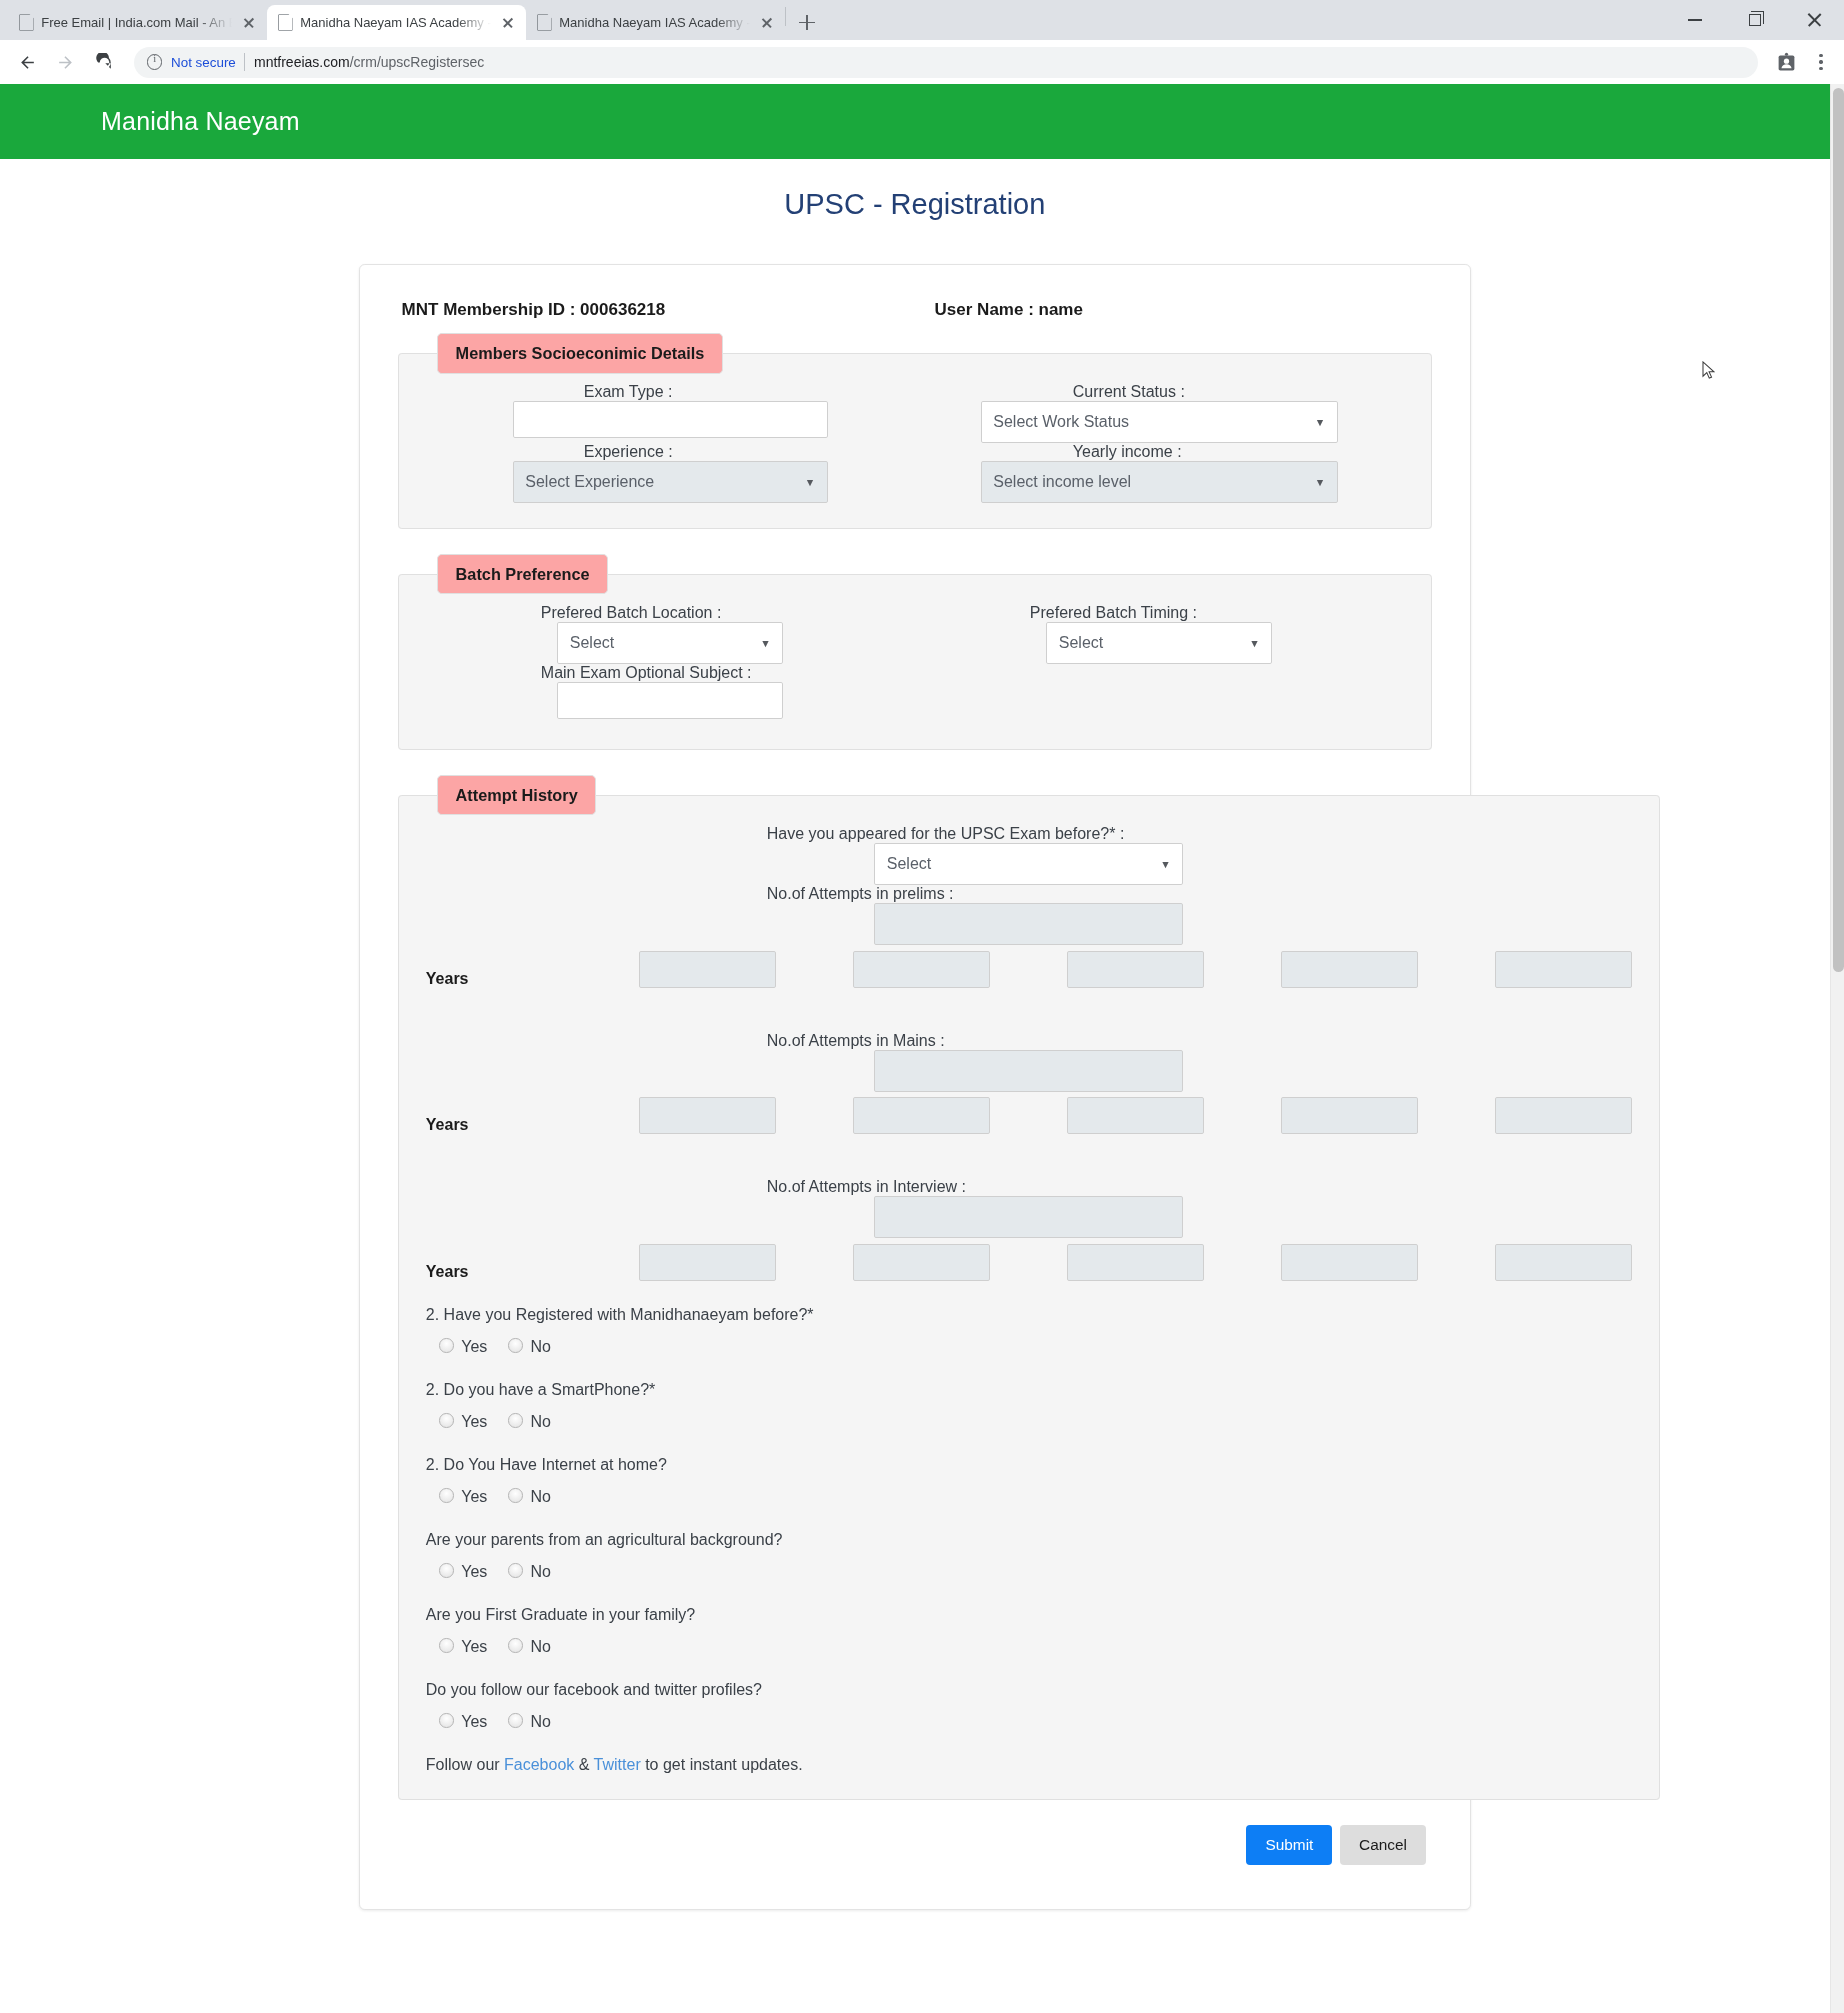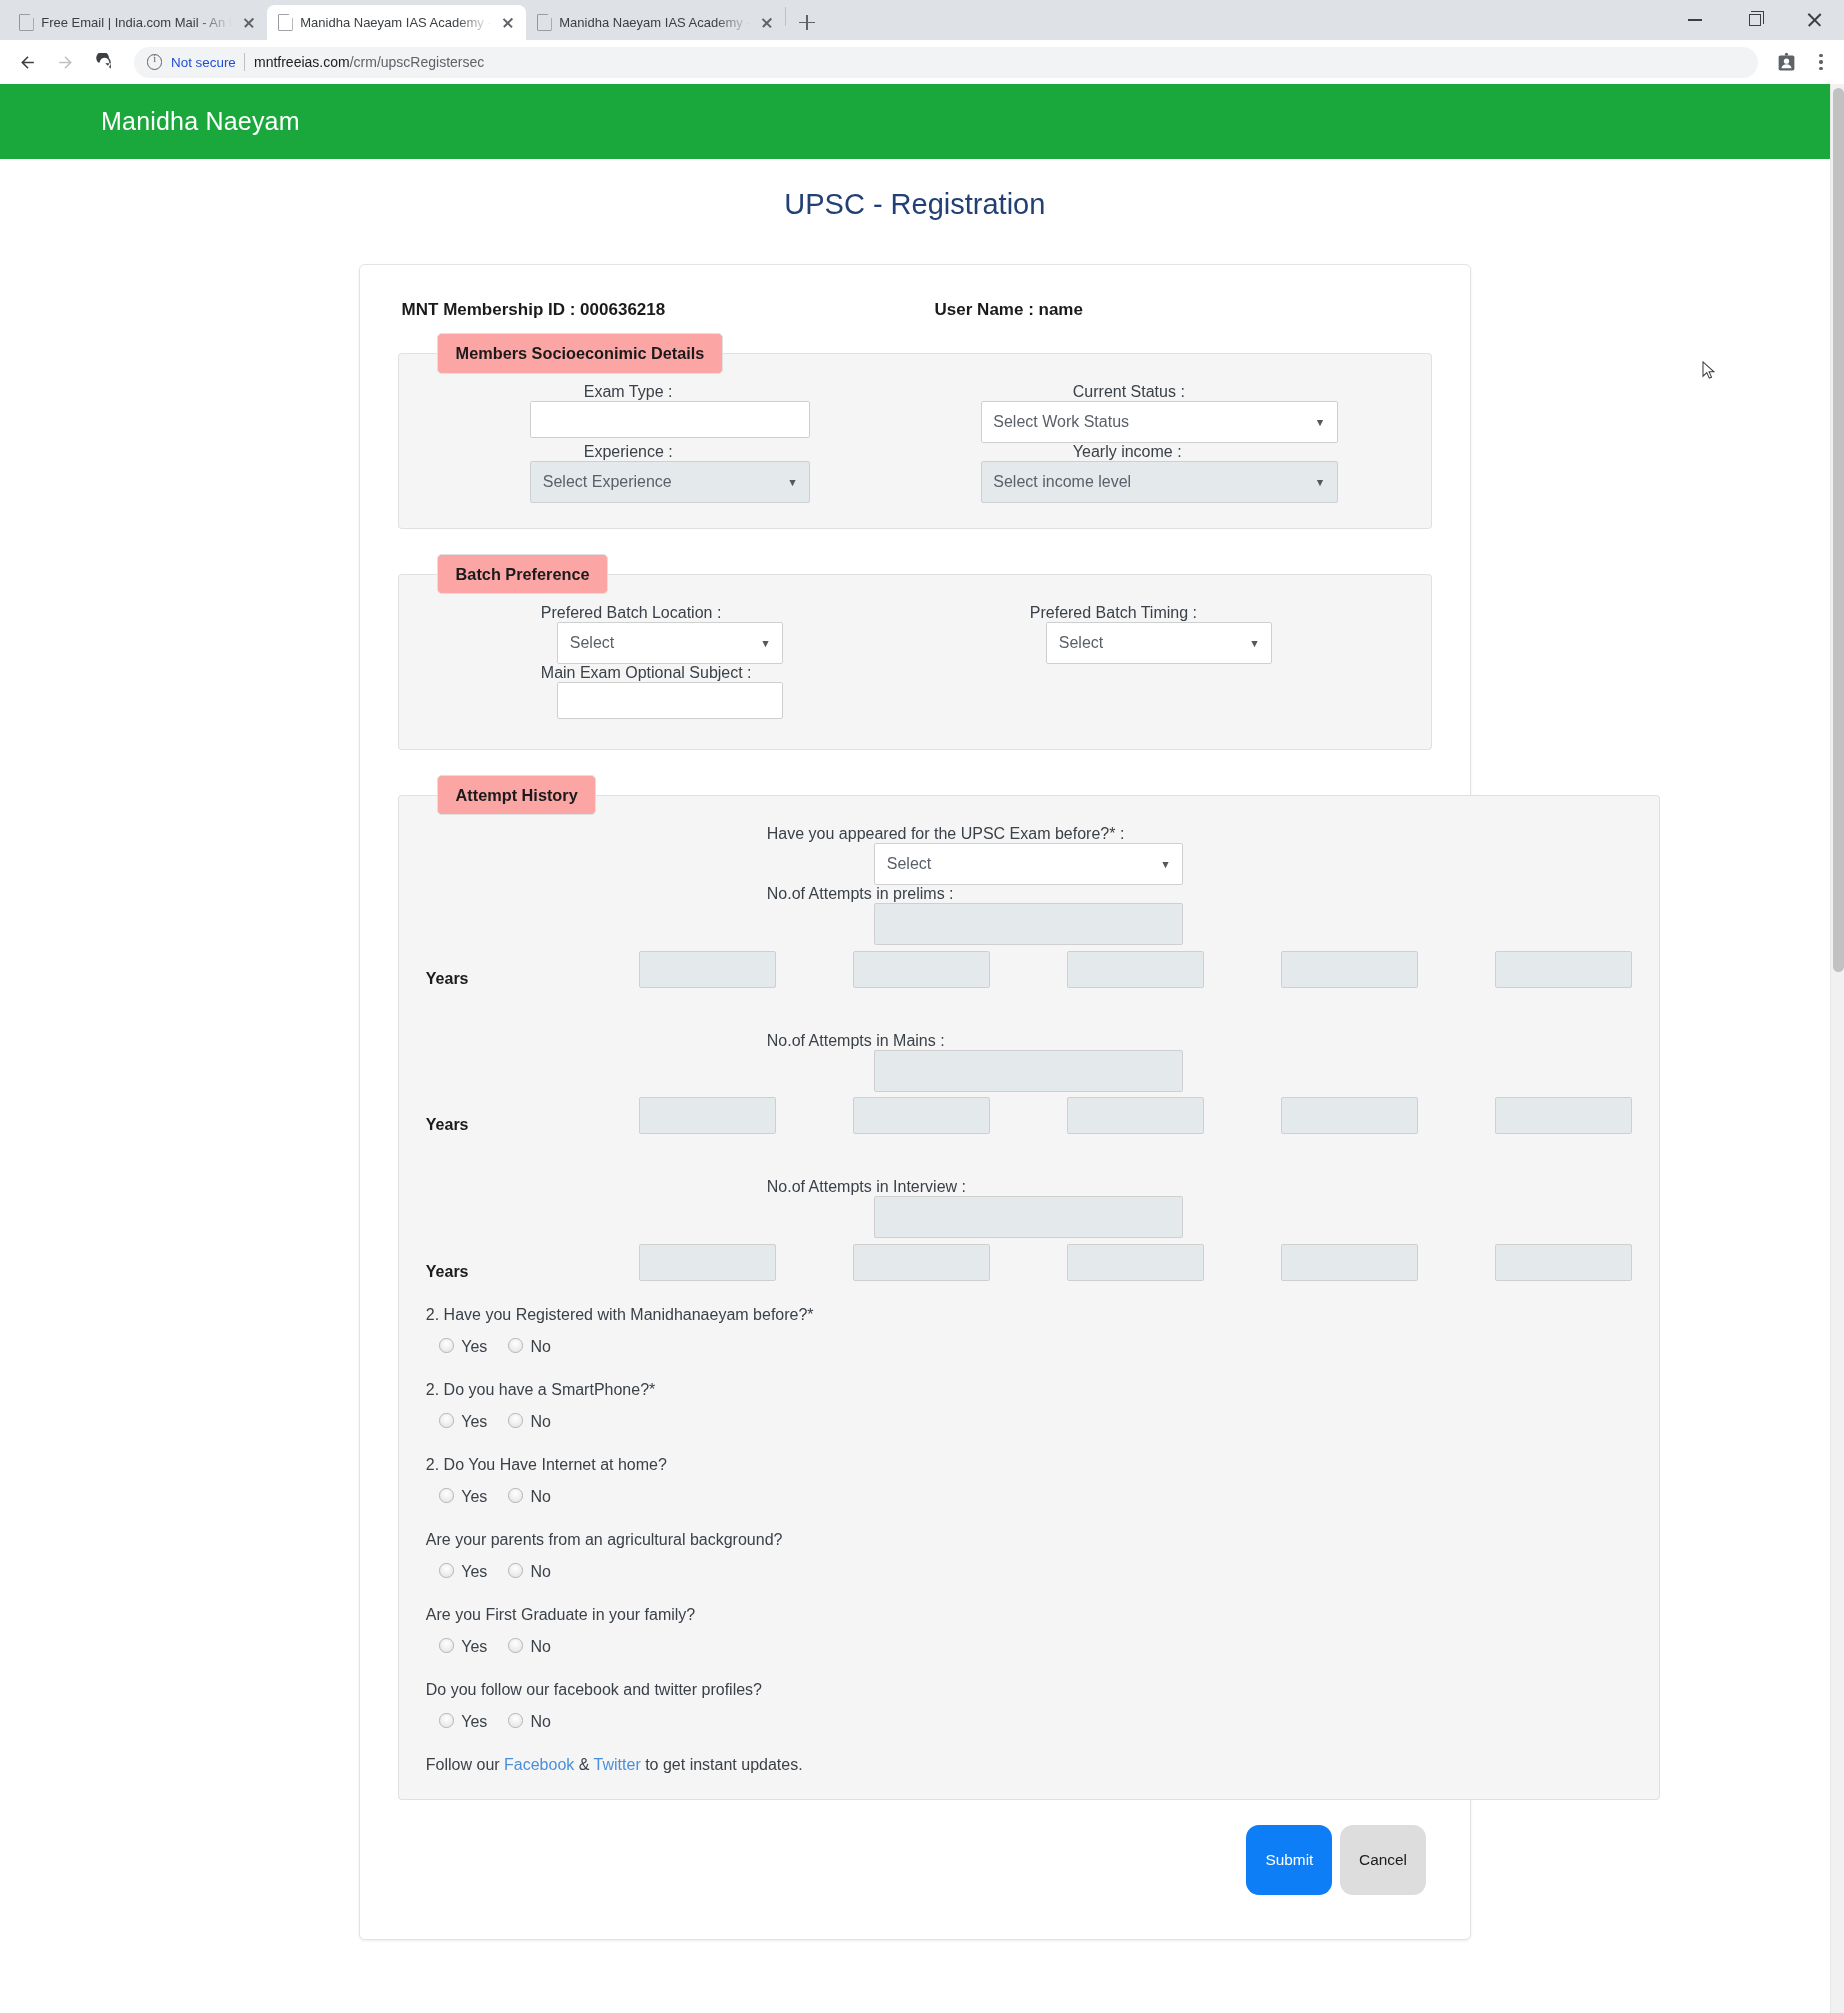--- a/index.html
+++ b/index.html
@@ -111,21 +111,21 @@
     padding:0 11.5px; font-size:16px; color:#5a6069;
   }
   .sel.white { background:#ffffff; }
   .sel.grey  { background:#e4e9ec; }
   .caret { font-size:10.6px; color:#55595e; }
 
   .boxfield { height:42px; background:#e4e9ec; border:1px solid #cfcfcf; border-radius:1.9px; }
 
   
   .s1-lbl { width:173px; }
-  .s1-in  { width:280px;justify-content:space-between; }
+  .s1-in  { width:315px;justify-content:space-between; }
   .s1-lbl-r { width:173px; }
   .s1-in-r { width:357px; }
 
   
   .s2-lbl { width:259px; }
   .s2-in  { width:226px; }
   .s2-lbl-r { width:259px; }
   .s2-in-r { width:226px; }
 
   
@@ -141,21 +141,21 @@
   .qtext { font-size:16px; color:#3b4148; }
   .radios { display:flex; gap:7.7px; margin-top:14px; padding-left:13.4px; }
   .radio { width:14.4px; height:14.4px; border:1px solid #b5b5b5; border-radius:50%; background:
      radial-gradient(circle at 50% 35%, #ffffff 0%, #e8e8e8 75%); display:inline-block; }
   .rlbl { font-size:16px; color:#3b4148; margin-right:13.4px; }
 
   .follow { font-size:16px; color:#3b4148; margin-top:25px; }
   .follow a { color:#4a90d9; text-decoration:none; }
 
   .btnrow { display:flex; justify-content:flex-end; gap:7.7px; margin-top:25px; padding-right:5.8px; }
-  .btn { border:none; border-radius:13px; font-size:15.4px; padding:26px 19px; font-family:"Liberation Sans", sans-serif; cursor:pointer; }
+  .btn { border:none; border-radius:4px; font-size:15.4px; padding:11px 19px; font-family:"Liberation Sans", sans-serif; cursor:pointer; }
   .btn-primary { background:#0d7ef5; color:#ffffff; }
   .btn-secondary { background:#dddddd; color:#1b1b1b; }
 
   .cursor { position:absolute; left:1702px; top:277px; width:13.4px; height:19px; pointer-events:none; }
 </style>
 </head>
 <body>
 
 <div class="browser">
 

